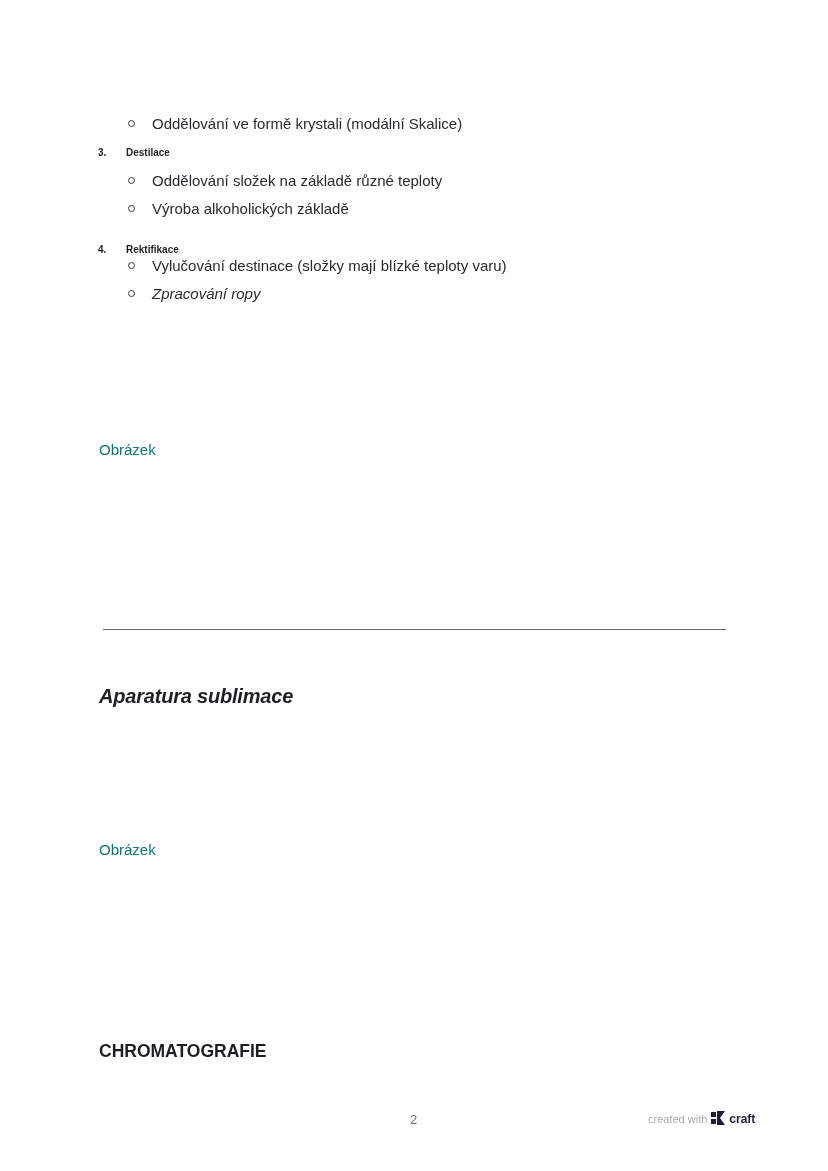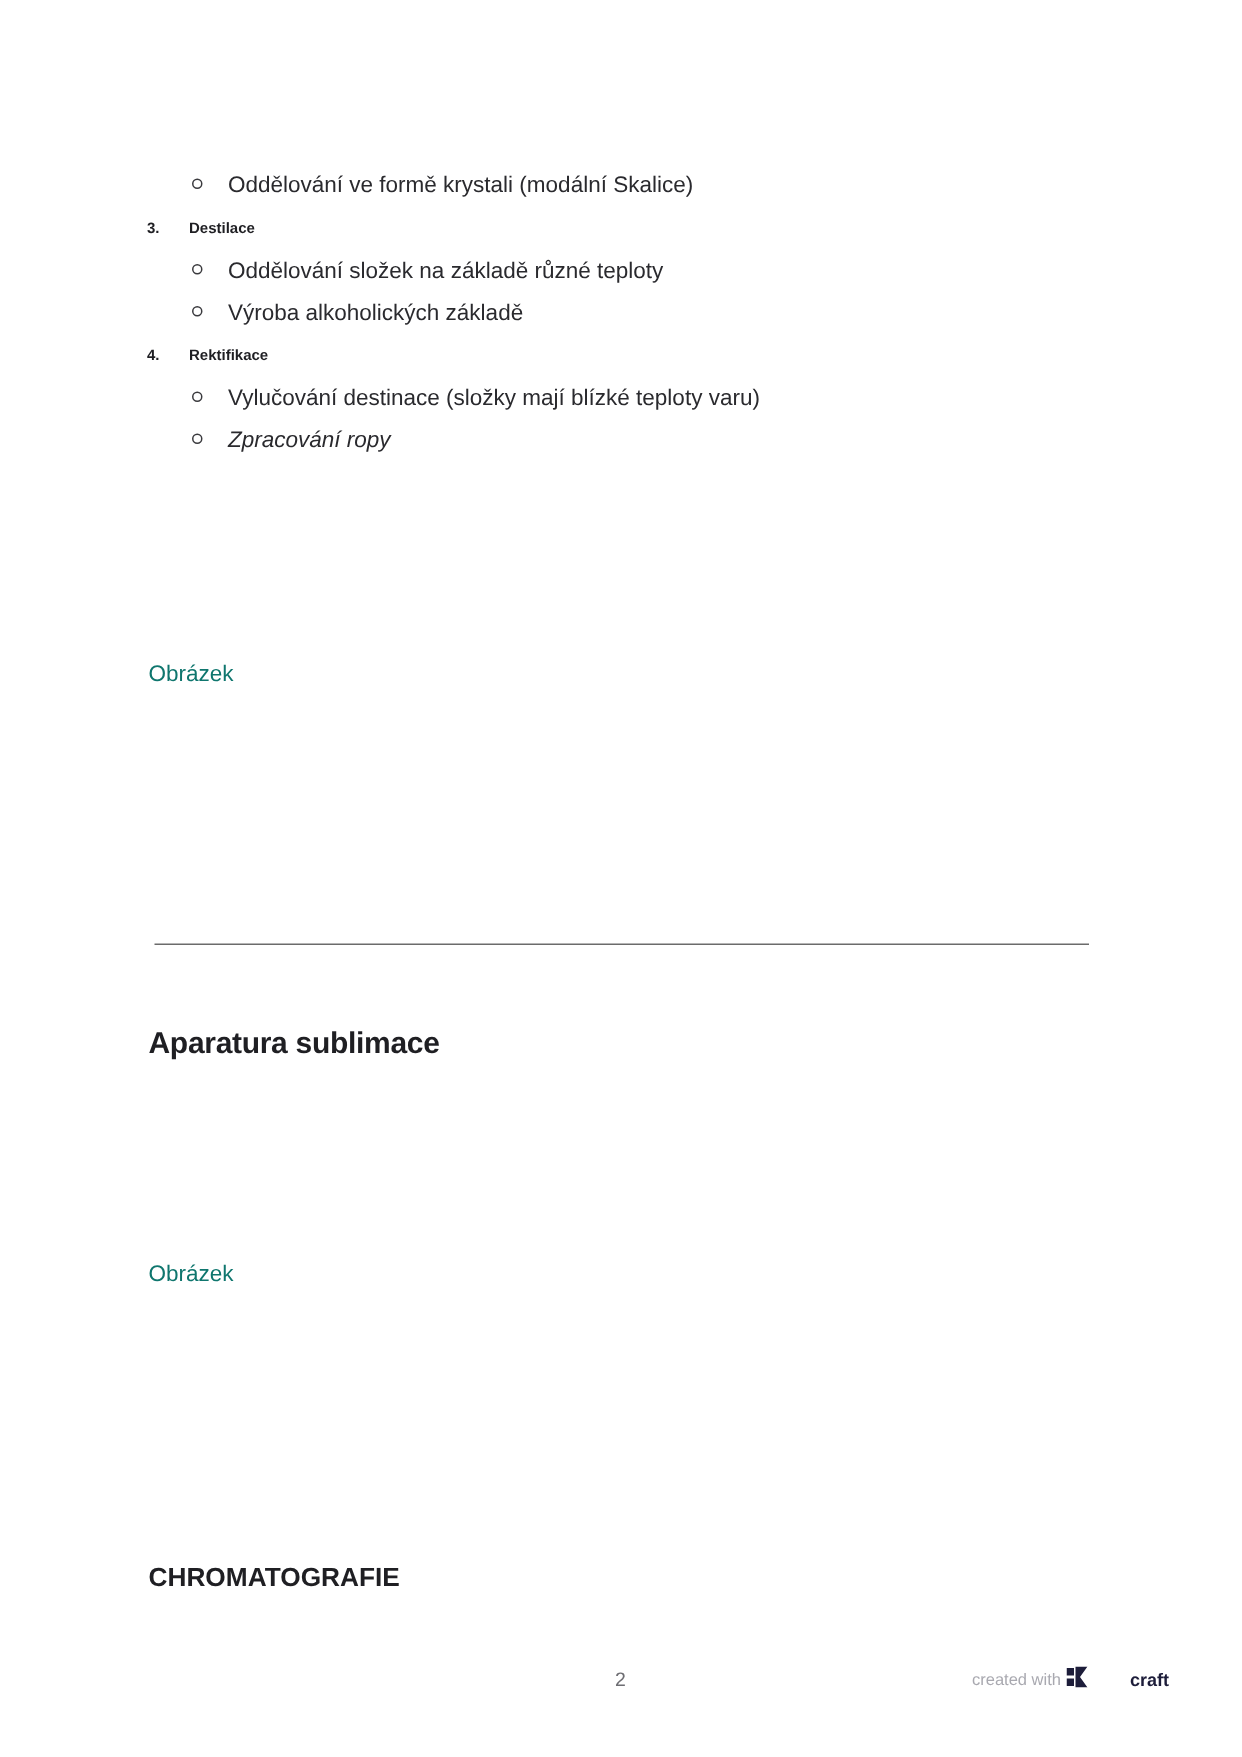--- a/index.html
+++ b/index.html
@@ -19,50 +19,50 @@
     .num-item {
       position: absolute; left: 98px; font-size: 10px; line-height: 20px;
       font-weight: bold; color: #1f1f23; white-space: nowrap;
     }
     .num-item .num { display: inline-block; width: 28px; }
     .para { position: absolute; left: 99px; font-size: 15px; color: #0f766e; }
     .divider {
       position: absolute; left: 103px; top: 629px; width: 623px; height: 0;
       border-top: 1.3px solid #6b6b6b;
     }
-    .h2 { position: absolute; left: 99px; top: 685px; font-size: 20px; font-weight: bold; color: #1f1f23; letter-spacing: -0.2px; }
+    .h2 { position: absolute; left: 99px; top: 685px; font-size: 20px; font-weight: bold; color: #1f1f23; letter-spacing: -0.2px; font-style: italic; }
     .h3 { position: absolute; left: 99px; top: 1041px; font-size: 17.5px; font-weight: bold; color: #1f1f23; }
     .page-num { position: absolute; left: 410px; top: 1112px; font-size: 13px; color: #6e6e73; }
     .credit {
       position: absolute; left: 648px; top: 1111px; font-size: 11px; color: #a9a9b0;
       display: flex; align-items: center; white-space: nowrap;
     }
     .credit .logo { margin-left: 4px; margin-right: 3px; display: inline-block; }
-    .credit .brand { font-weight: bold; color: #1d1d3a; font-size: 12px; margin-left: 24px; }
+    .credit .brand { font-weight: bold; color: #1d1d3a; font-size: 12px; }
   </style>
 </head>
 <body>
 
 <div>
 
   <div class="sub-item" style="top:114px;">
     <span class="bullet"></span><span>Oddělování ve formě krystali (modální Skalice)</span>
   </div>
 
   <div class="num-item" style="top:143px;">
     <span class="num">3.</span><span>Destilace</span>
   </div>
   <div class="sub-item" style="top:171px;">
     <span class="bullet"></span><span>Oddělování složek na základě různé teploty</span>
   </div>
   <div class="sub-item" style="top:199px;">
     <span class="bullet"></span><span>Výroba alkoholických základě</span>
   </div>
 
-  <div class="num-item" style="top:228px;">
+  <div class="num-item" style="top:240px;">
     <span class="num">4.</span><span>Rektifikace</span>
   </div>
   <div class="sub-item" style="top:256px;">
     <span class="bullet"></span><span>Vylučování destinace (složky mají blízké teploty varu)</span>
   </div>
   <div class="sub-item" style="top:284px;font-style:italic;">
     <span class="bullet"></span><span>Zpracování ropy</span>
   </div>
 
   <div class="para" style="top:441px;">Obrázek</div>

